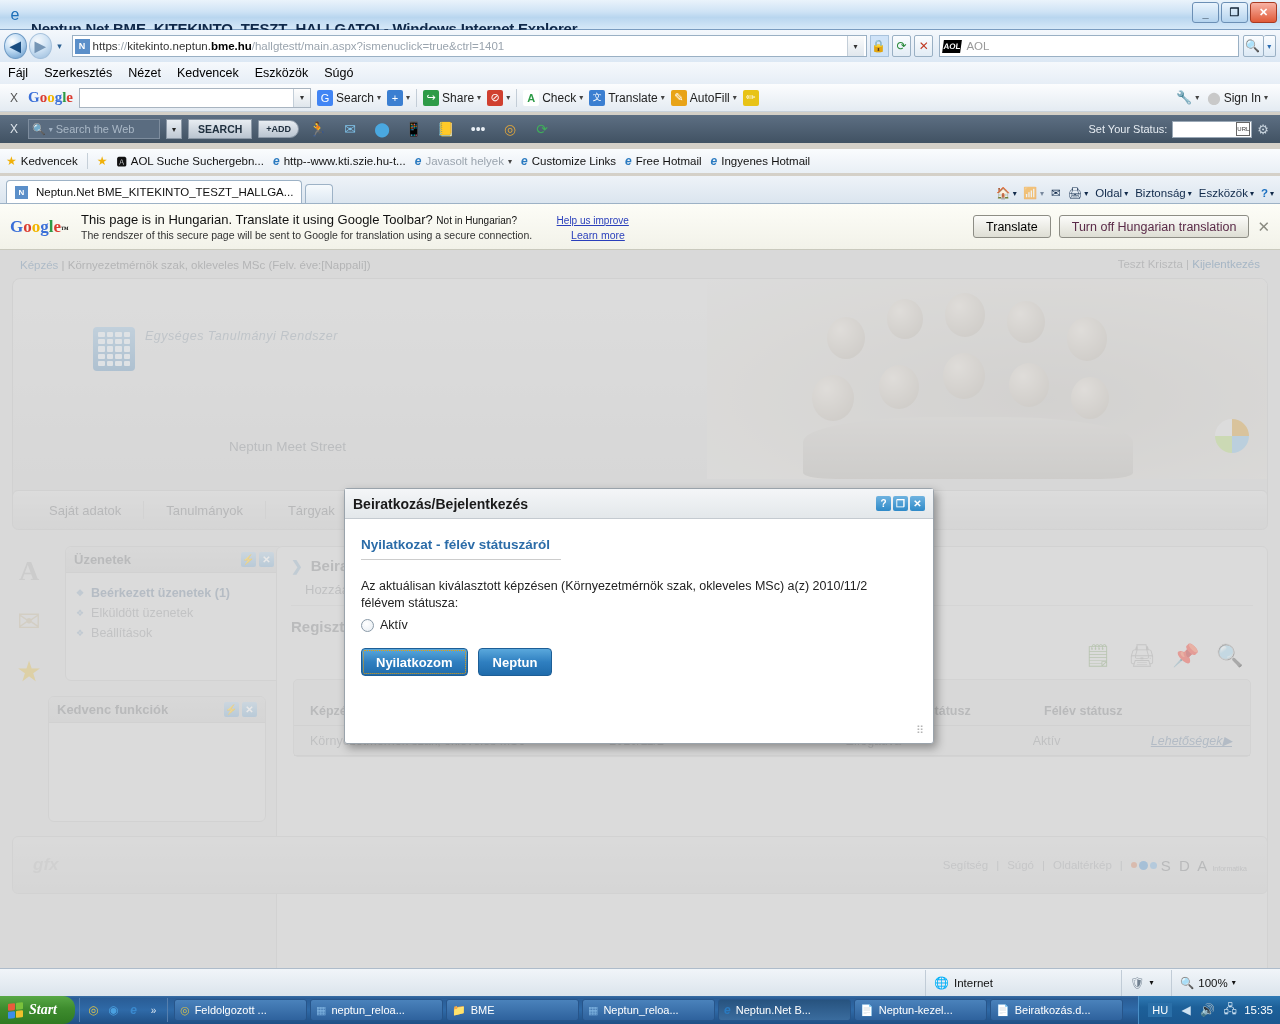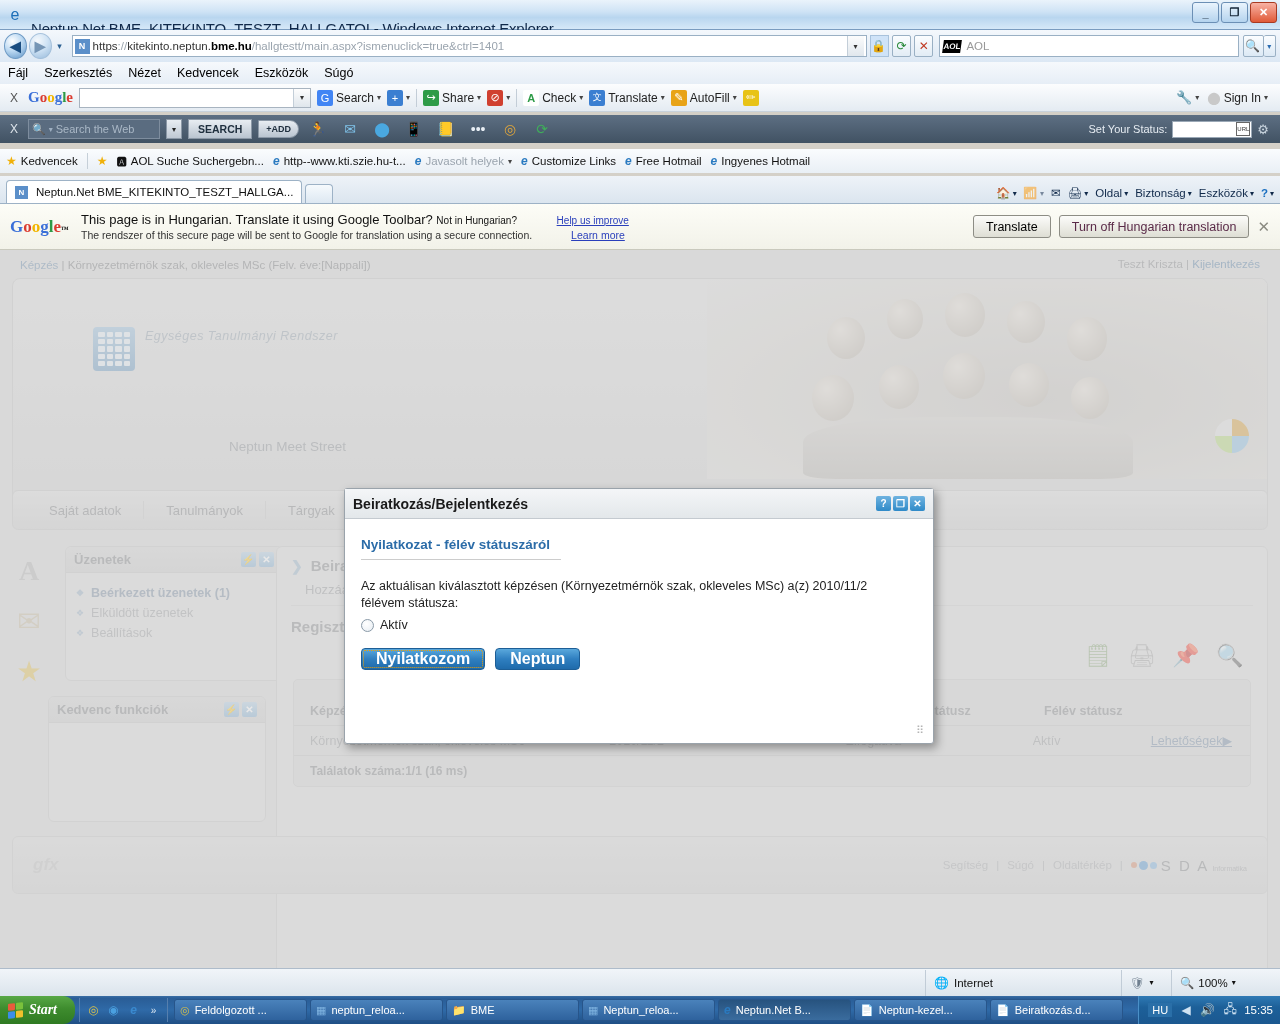--- a/index.html
+++ b/index.html
@@ -19,21 +19,21 @@
     background: linear-gradient(180deg,#eaf3fb 0%,#cfe3f5 40%,#b9d6ef 60%,#d6e8f8 100%);
     border-bottom: 1px solid #7a9cc0;
     display: flex; align-items: center;
   }
   .tb-icon {
     width: 20px; height: 20px; margin-left: 5px; margin-right: 6px;
     display: flex; align-items: center; justify-content: center;
     font-size: 16px; color: #1d6fb8;
   }
   .tb-title {
-    font-size: 15px; font-weight: normal; color: #10294a;
+    font-size: 15px; font-weight: bold; color: #10294a;
     white-space: nowrap; letter-spacing: -0.2px; margin-top: 28px;
   }
   .tb-buttons { position: absolute; right: 3px; top: 2px; display: flex; gap: 2px; }
   .tb-btn {
     width: 27px; height: 21px; border: 1px solid #6b8fb5; border-radius: 3px;
     background: linear-gradient(180deg,#eaf4fd,#b4d3ee);
     display: flex; align-items: center; justify-content: center;
     font-size: 11px; color: #123; font-weight: bold;
   }
   .tb-btn.close {
@@ -365,21 +365,21 @@
     font-size: 12.5px; font-weight: bold; color: #8a8c8f;
     border-bottom: 1px solid #c6c6c6;
   }
   .tbl-row { display: flex; height: 30px; align-items: center; font-size: 12.5px; color: #9b9da0; border-bottom: 1px solid #c6c6c6; }
   .tbl-foot { height: 30px; display: flex; align-items: center; padding-left: 16px; font-size: 12px; font-weight: bold; color: #8a8c8f; }
   .c1 { width: 320px; padding-left: 16px; }
   .c2 { width: 240px; }
   .c3 { width: 190px; }
   .c4 { width: 120px; }
   .c5 { flex: 1; text-align: right; padding-right: 18px; }
-  .c5 .lnk { color: #7a90a8; text-decoration: underline; }
+  .c5 .lnk { color: #7a90a8; text-decoration: underline; font-style: italic; }
 
   .footer {
     position: absolute; left: 12px; top: 586px; width: 1256px; height: 58px;
     background: linear-gradient(180deg,#dcdcdc,#d2d2d2);
     border: 1px solid #c9c9c9; border-radius: 6px;
     display: flex; align-items: center; padding: 0 20px;
   }
   .gfx { font-size: 17px; font-style: italic; color: #c4c4c4; font-weight: bold; }
   .foot-right { margin-left: auto; display: flex; align-items: center; gap: 8px; font-size: 11.5px; color: #a9abae; }
   .sda { display: flex; align-items: center; gap: 4px; }
@@ -416,23 +416,23 @@
   .m-radio { display: flex; align-items: center; gap: 6px; margin-top: 6px; font-size: 12.5px; color: #222; }
   .radio {
     width: 13px; height: 13px; border-radius: 50%; border: 1px solid #8a9aa8;
     background: radial-gradient(circle at 40% 35%, #ffffff, #e6ecf2);
     display: flex; align-items: center; justify-content: center;
   }
   .radio i { width: 5px; height: 5px; border-radius: 50%; background: #3a8a3a; display: none; }
   .radio.on i { display: block; }
   .m-buttons { display: flex; gap: 10px; margin-top: 16px; }
   .bbtn {
-    height: 22px; padding: 0 14px; border-radius: 4px;
+    height: 28px; padding: 0 14px; border-radius: 4px;
     background: linear-gradient(180deg,#5aa8dc 0%,#2f7fc0 50%,#1f6bab 100%);
-    border: 1px solid #1d5e96; color: #fff; font-size: 16px; font-weight: bold;
+    border: 1px solid #1d5e96; color: #fff; font-size: 13px; font-weight: bold;
     display: flex; align-items: center; justify-content: center;
   }
   .bbtn.focus { outline: 1px dotted #f0a000; outline-offset: -3px; }
   .modal-grip { position: absolute; right: 8px; bottom: 6px; color: #b4b4b4; font-size: 11px; letter-spacing: 1px; }
 
   
   .statusbar {
     position: absolute; left: 0; top: 968px; width: 1280px; height: 28px;
     background: linear-gradient(180deg,#f1f5f9,#dbe4ec);
     border-top: 1px solid #aebccb; display: flex; align-items: center;
@@ -838,21 +838,20 @@
             <span class="c4">Félév státusz</span>
             <span class="c5"></span>
           </div>
           <div class="tbl-row">
             <span class="c1">Környezetmérnök szak, okleveles MSc</span>
             <span class="c2">2010/11/2</span>
             <span class="c3">Elfogadva</span>
             <span class="c4">Aktív</span>
             <span class="c5"><span class="lnk">Lehetőségek▶</span></span>
           </div>
-          <div class="tbl-foot">Találatok száma:1/1 (16 ms)</div>
         </div>
       </div>
 
       <div class="footer">
         <div class="gfx">gfx</div>
         <div class="foot-right">
           <span>Segítség</span>
           <span>|</span>
           <span>Súgó</span>
           <span>|</span>

